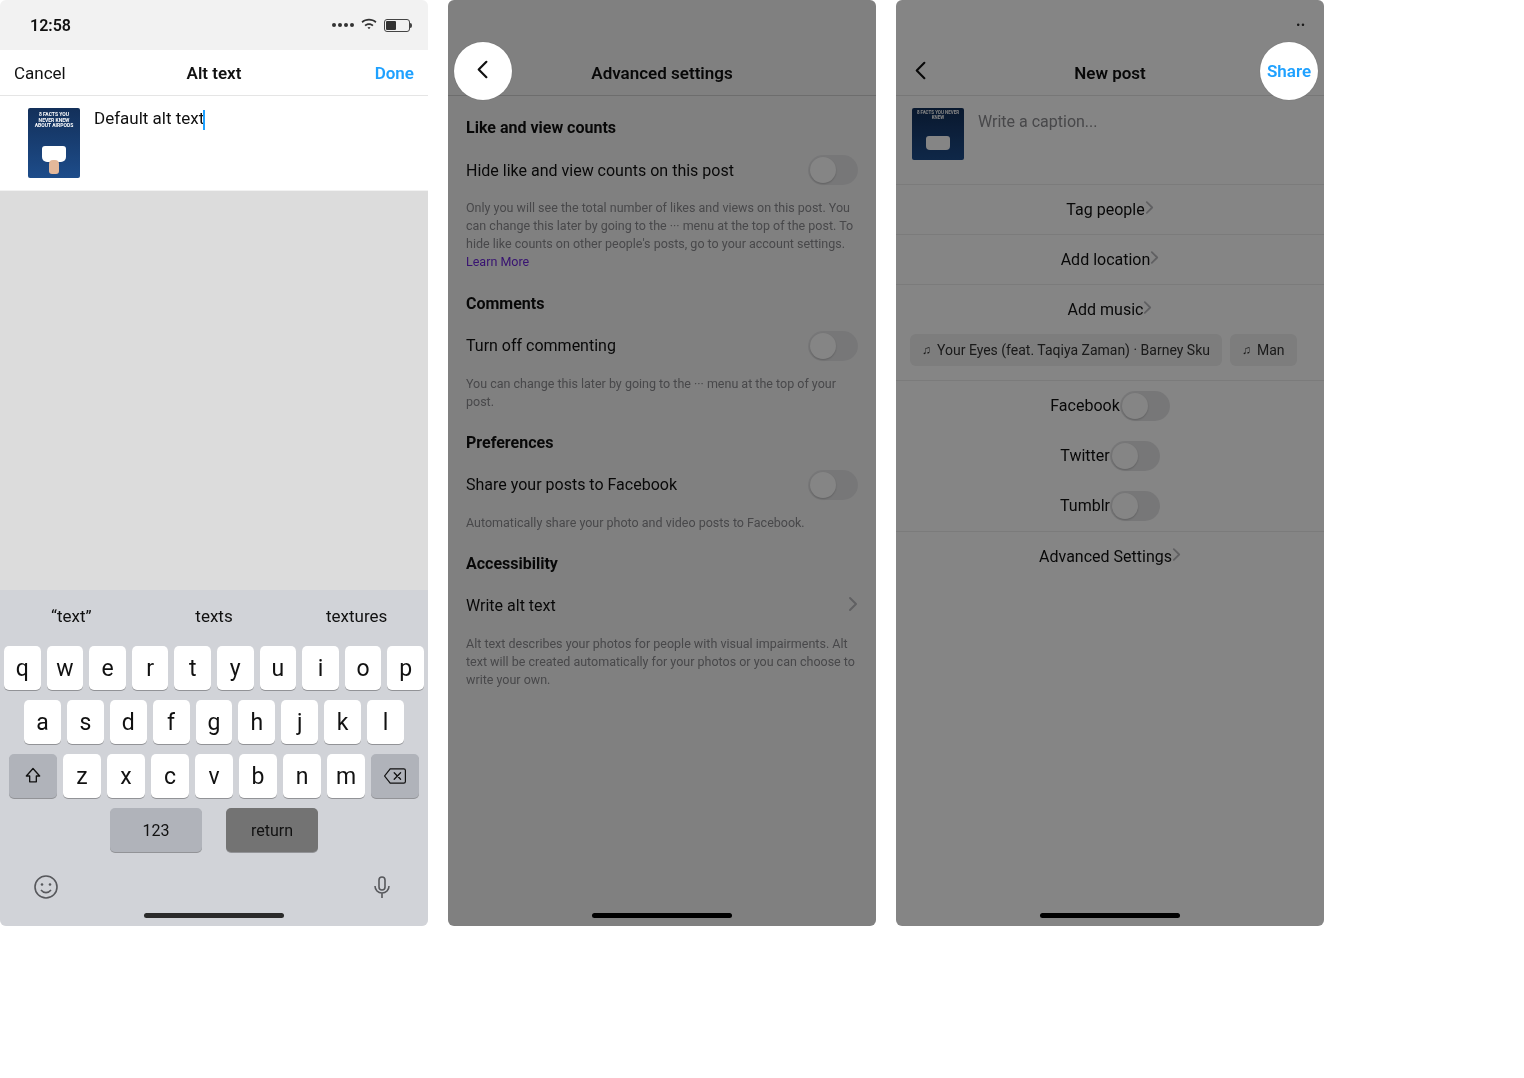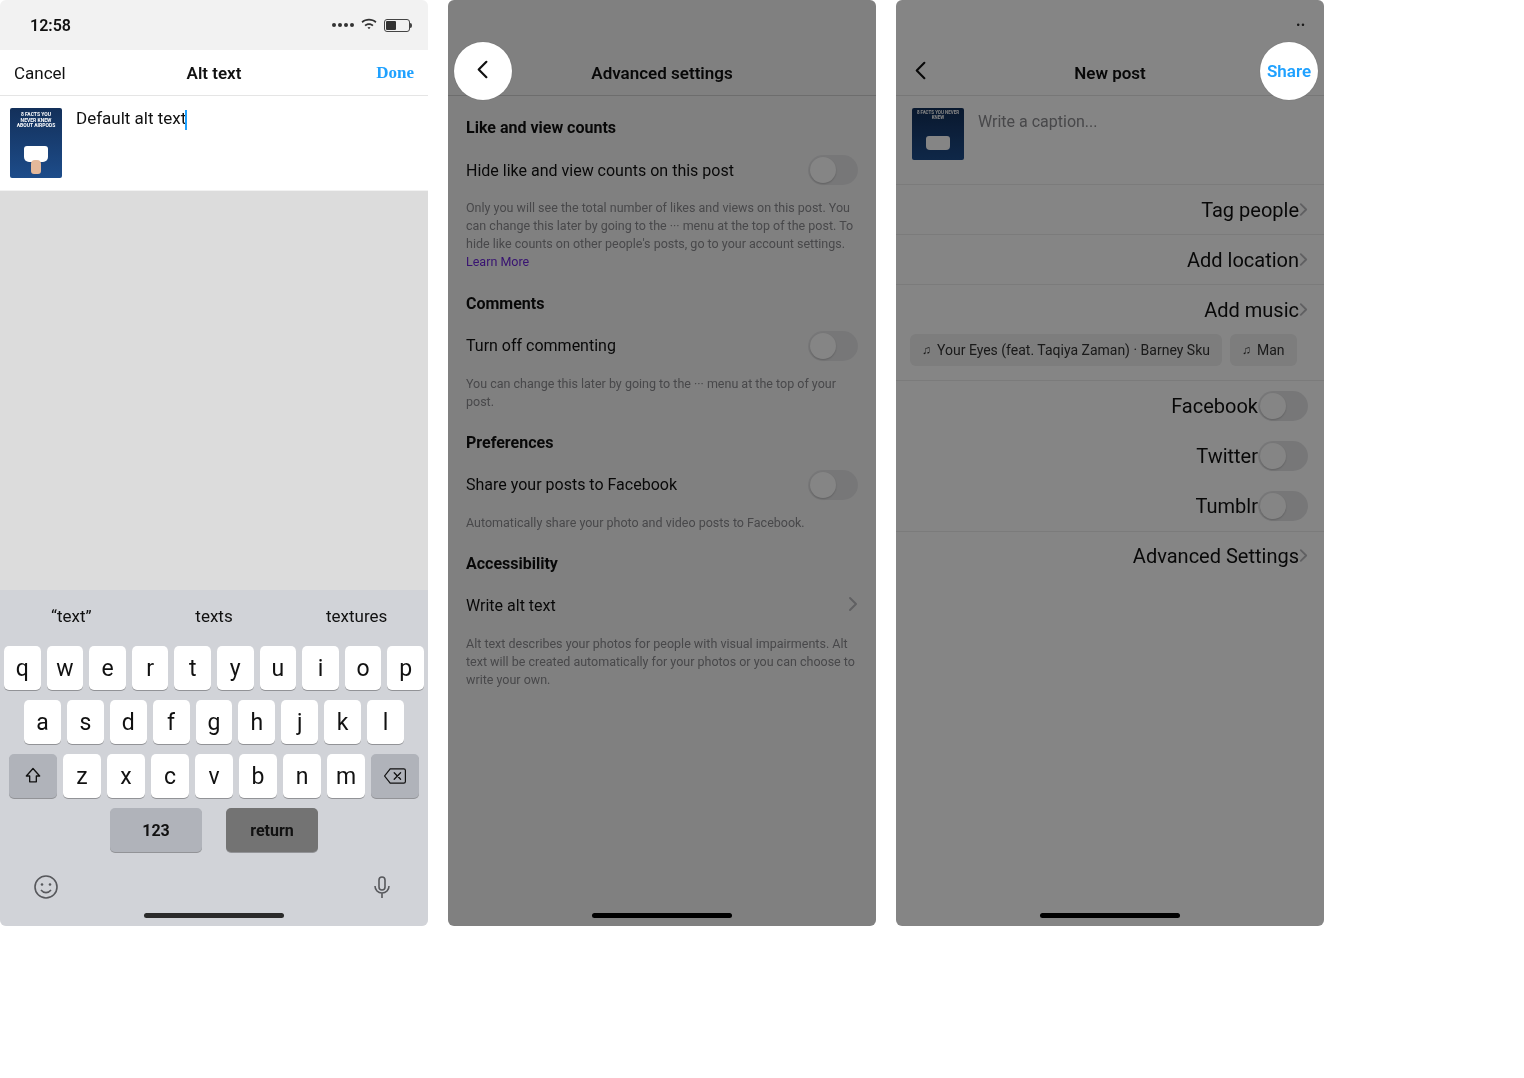--- a/index.html
+++ b/index.html
@@ -13,44 +13,44 @@
 .dots span { width: 4px; height: 4px; border-radius: 50%; background: #333; display: inline-block; }
 .wifi-icon svg { width: 18px; height: 14px; }
 .batt { width: 26px; height: 13px; border: 1px solid #444; border-radius: 3px; position: relative; }
 .batt::after { content:""; position:absolute; right:-3px; top:3.5px; width:2px; height:5px; background:#444; border-radius:0 2px 2px 0; }
 .batt .fill { position:absolute; left:1px; top:1px; bottom:1px; width:40%; background:#333; border-radius:1px; }
 
 .nav-bar { height: 46px; background: #fff; display: flex; align-items: center; justify-content: space-between; padding: 0 14px; border-bottom: 0.5px solid rgba(0,0,0,0.1); }
 .nav-bar.transparent { background: transparent; border-bottom: 0.5px solid rgba(0,0,0,0.15); }
 .nav-title { font-size: 17px; font-weight: 600; color: #111; position: absolute; left: 50%; transform: translateX(-50%); white-space: nowrap; }
 .nav-left, .nav-right { font-size: 17px; min-width: 60px; }
-.nav-right { text-align: right; font-family: Liberation Serif, serif; }
+.nav-right { text-align: right; }
 .link-blue { color: #1fa1ff; font-weight: 600; }
 .link-black { color: #111; }
 
 
-.alt-row { background: #fff; display:flex; align-items:flex-start; padding: 12px 10px; gap: 14px; border-bottom: 0.5px solid rgba(0,0,0,0.05); }
+.alt-row { background: #fff; display:flex; align-items:flex-start; padding: 12px 28px; gap: 14px; border-bottom: 0.5px solid rgba(0,0,0,0.05); }
 .thumb { width: 52px; height: 70px; background: linear-gradient(#13305a,#1d4c8a); border-radius: 2px; flex-shrink:0; position:relative; overflow:hidden; }
 .thumb::before { content:""; position:absolute; left:14px; top:38px; width:24px; height:16px; background:#fff; border-radius:3px 3px 5px 5px; }
 .thumb::after { content:""; position:absolute; left:21px; top:52px; width:10px; height:14px; background:#e4b89a; border-radius:4px 4px 3px 3px; }
 .thumb-label { position:absolute; top:4px; left:3px; right:3px; font-size:5px; line-height:1.1; color:#fff; font-weight:700; text-align:center; }
 .alt-input { font-size: 17px; color:#111; border:none; outline:none; padding-top: 6px; width: 100%; background:transparent; }
 .alt-input-wrap { flex:1; position:relative; }
 .cursor { display:inline-block; width:2px; height:20px; background:#1fa1ff; vertical-align:middle; margin-left:-1px; }
 .gray-fill { flex:1; background:#dcdcdc; }
 .sugg-bar { height: 52px; background:#d1d3d8; display:flex; align-items:center; }
 .sugg-bar .sugg { flex:1; text-align:center; font-size:17px; color:#111; position:relative; }
 .sugg-bar .sugg + .sugg::before { content:""; position:absolute; left:0; top:10px; bottom:10px; width:1px; background:#b8bac0; }
 .keyboard { background:#d1d3d8; padding: 4px 4px 6px; display:flex; flex-direction:column; gap:10px; }
 .krow { display:flex; gap:6px; justify-content:center; }
 .key { flex:1; max-width:38px; height:44px; background:#fff; border-radius:5px; box-shadow: 0 1px 0 rgba(0,0,0,0.3); display:flex; align-items:center; justify-content:center; font-size:23px; color:#111; }
 .key.dark { background:#b0b3ba; }
 .key.shift { max-width: 48px; }
 .key.backsp { max-width: 48px; font-size: 20px; }
-.krow.fn { gap: 24px; font-weight: bold; }
+.krow.fn { gap: 24px; }
 .krow.fn .key { max-width: none; }
 .key.nums { flex: 0 0 92px; font-size:16px; background:#b0b3ba; }
 .key.space { flex:1; font-size:16px; }
 .key.return { flex:0 0 92px; font-size:16px; background:#737373; }
 .kb-bottom { height: 58px; display:flex; align-items:center; justify-content:space-between; padding: 0 28px 4px; }
 .kb-bottom svg { width:28px; height:28px; stroke:#57585c; fill:none; stroke-width:1.6; }
 .home-ind { position:absolute; bottom:8px; left:50%; transform:translateX(-50%); width:140px; height:5px; background:#2b2b2b; border-radius:3px; z-index:2; }
 
 
 .settings { flex:1; overflow-y:hidden; padding: 0 18px; color:#111; }
@@ -63,21 +63,21 @@
 .helper a { color:#6d28d9; text-decoration:none; }
 .chev { color:#b8b8bc; }
 
 
 .post-body { flex:1; padding:0; color:#111; }
 .caption-row { display:flex; gap:14px; padding: 12px 16px 24px; }
 .thumb-sm { width:52px; height:52px; background: linear-gradient(#13305a,#1d4c8a); border-radius:2px; position:relative; overflow:hidden; flex-shrink:0; }
 .thumb-sm::before { content:""; position:absolute; left:14px; top:28px; width:24px; height:14px; background:#fff; border-radius:3px 3px 4px 4px; }
 .thumb-sm .tl { position:absolute; top:3px; left:3px; right:3px; font-size:4.5px; line-height:1; color:#fff; font-weight:700; text-align:center; }
 .caption-input { font-size:16px; color:#8a8a8e; padding-top: 4px; }
-.list-row { display:flex; align-items:center; justify-content:flex-end; padding: 0 16px; min-height: 50px; font-size:20px; border-top: 0.5px solid rgba(0,0,0,0.08); }
+.list-row { display:flex; align-items:center; justify-content:center; padding: 0 16px; min-height: 50px; font-size:16px; border-top: 0.5px solid rgba(0,0,0,0.08); }
 .list-row:first-of-type { border-top: 0.5px solid rgba(0,0,0,0.08); }
 .chips { display:flex; gap:8px; padding: 0 0 12px 14px; overflow:hidden; }
 .chip { background:#efefef; border-radius:6px; padding: 8px 12px; font-size:14px; color:#333; white-space:nowrap; display:flex; align-items:center; gap:6px; }
 .chip .mus { font-size:12px; }
 .divider-thick { height: 0.5px; background: rgba(0,0,0,0.08); margin-top: 2px; }
 
 .circle-highlight { position:absolute; width:58px; height:58px; background:#fff; border-radius:50%; z-index:20; display:flex; align-items:center; justify-content:center; box-shadow: 0 0 0 1px rgba(0,0,0,0.03); }
 .back-chevron svg { width:23px; height:23px; stroke:#111; stroke-width:2.3; fill:none; stroke-linecap:round; stroke-linejoin:round; }
 
 .small-toggle { width:50px; height:30px; background:#e5e5e7; border-radius:15px; position:relative; }

